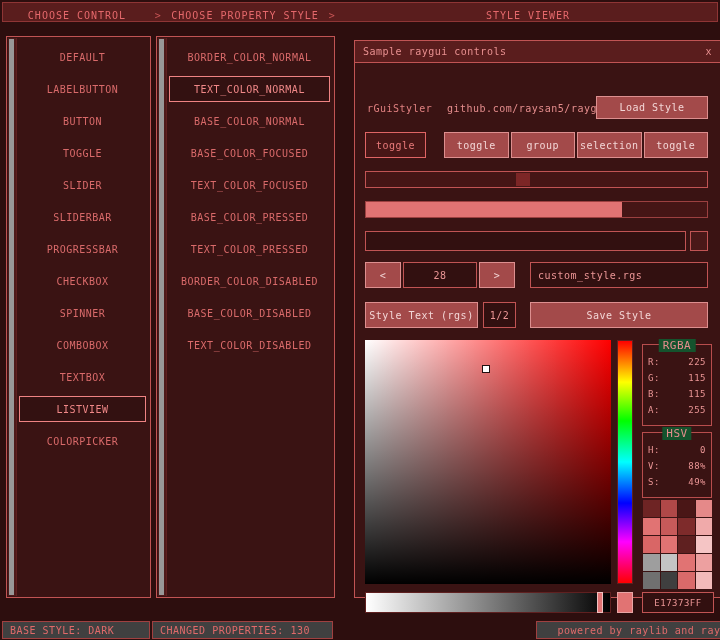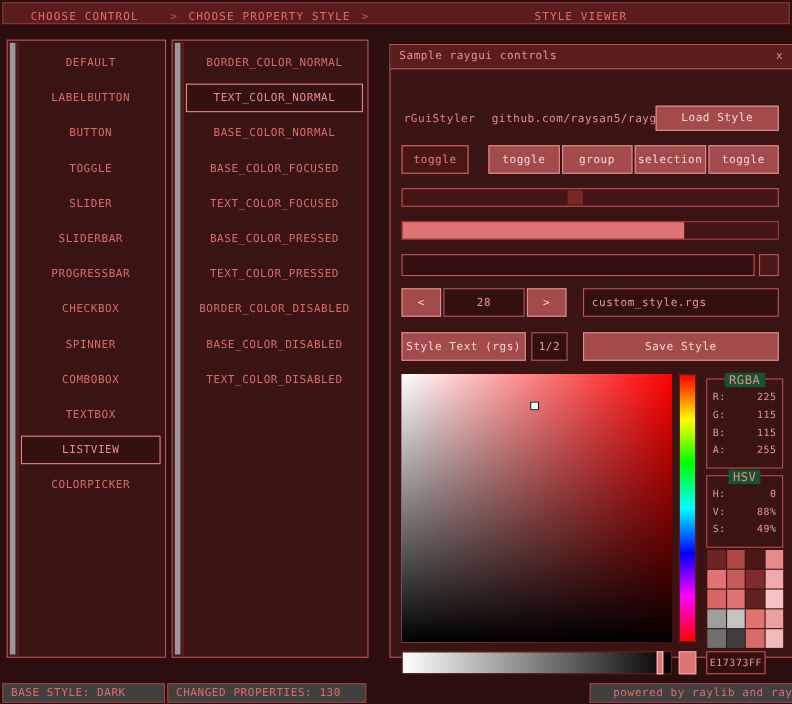--- a/index.html
+++ b/index.html
@@ -141,21 +141,21 @@
     position:absolute; left:10px; top:529px; width:246px; height:21px;
     border:1px solid #5f2020;
     background:linear-gradient(to right, #ffffff, #000000);
   }
   .gray-handle {
     position:absolute; top:-1px; bottom:-1px; width:6px;
     border:1px solid #f0c0c0; transform:translateX(-50%);
   }
   .alpha-box { position:absolute; left:262px; top:529px; width:16px; height:21px;
     border:1px solid #e8a5a5; }
-  .hex-box { position:absolute; left:287px; top:529px; width:54px; height:21px; font-size:9px; }
+  .hex-box { position:absolute; left:287px; top:529px; width:72px; height:21px; font-size:9px; }
 
   
   .status-seg {
     position:absolute; top:621px; height:18px;
     background:#404040; border:1px solid #a04040; color:#e06a6a;
     display:flex; align-items:center; padding:0 7px; white-space:nowrap;
   }
   .st-1 { left:2px; width:148px; }
   .st-2 { left:152px; width:181px; }
   .st-3 { left:536px; width:212px; justify-content:flex-end; }

